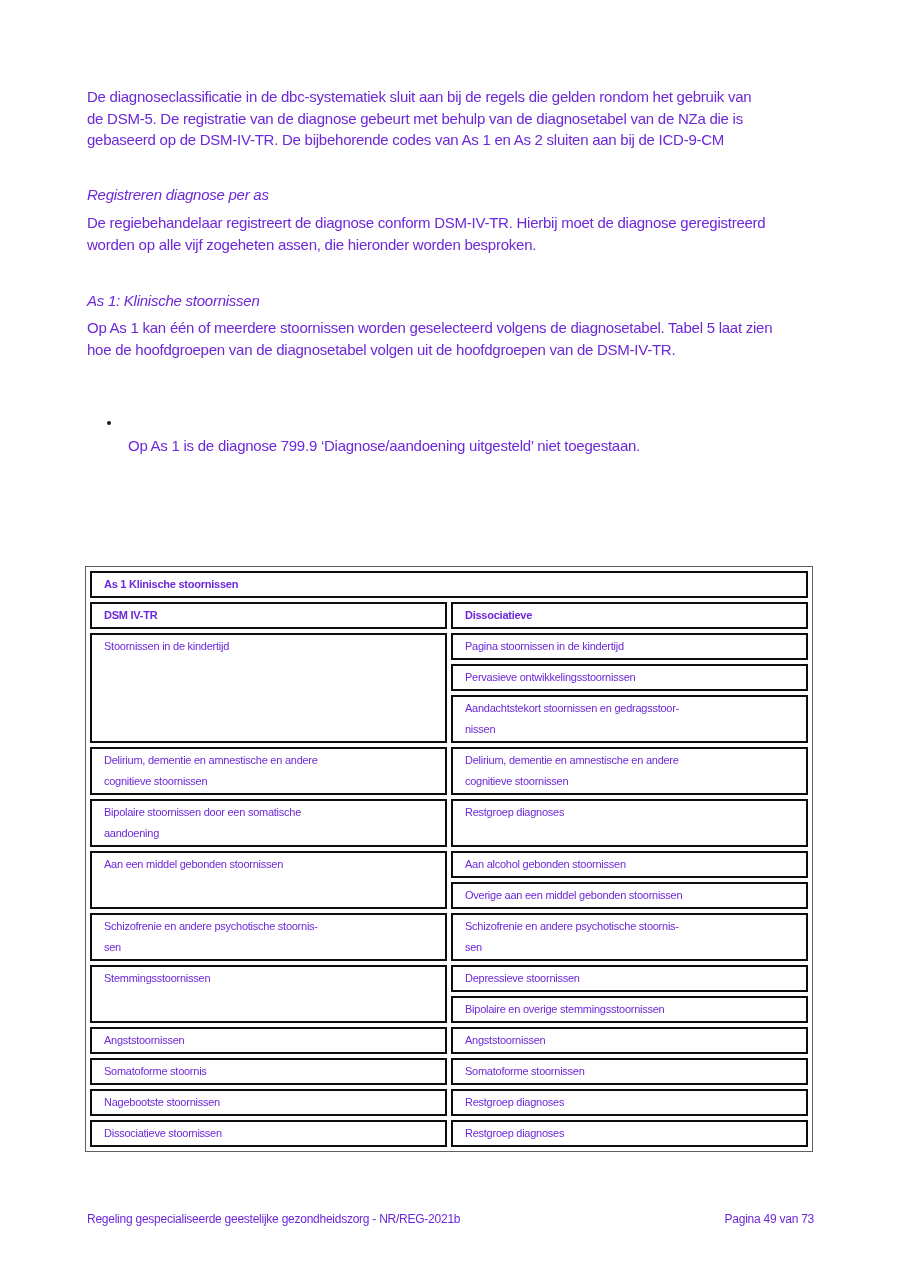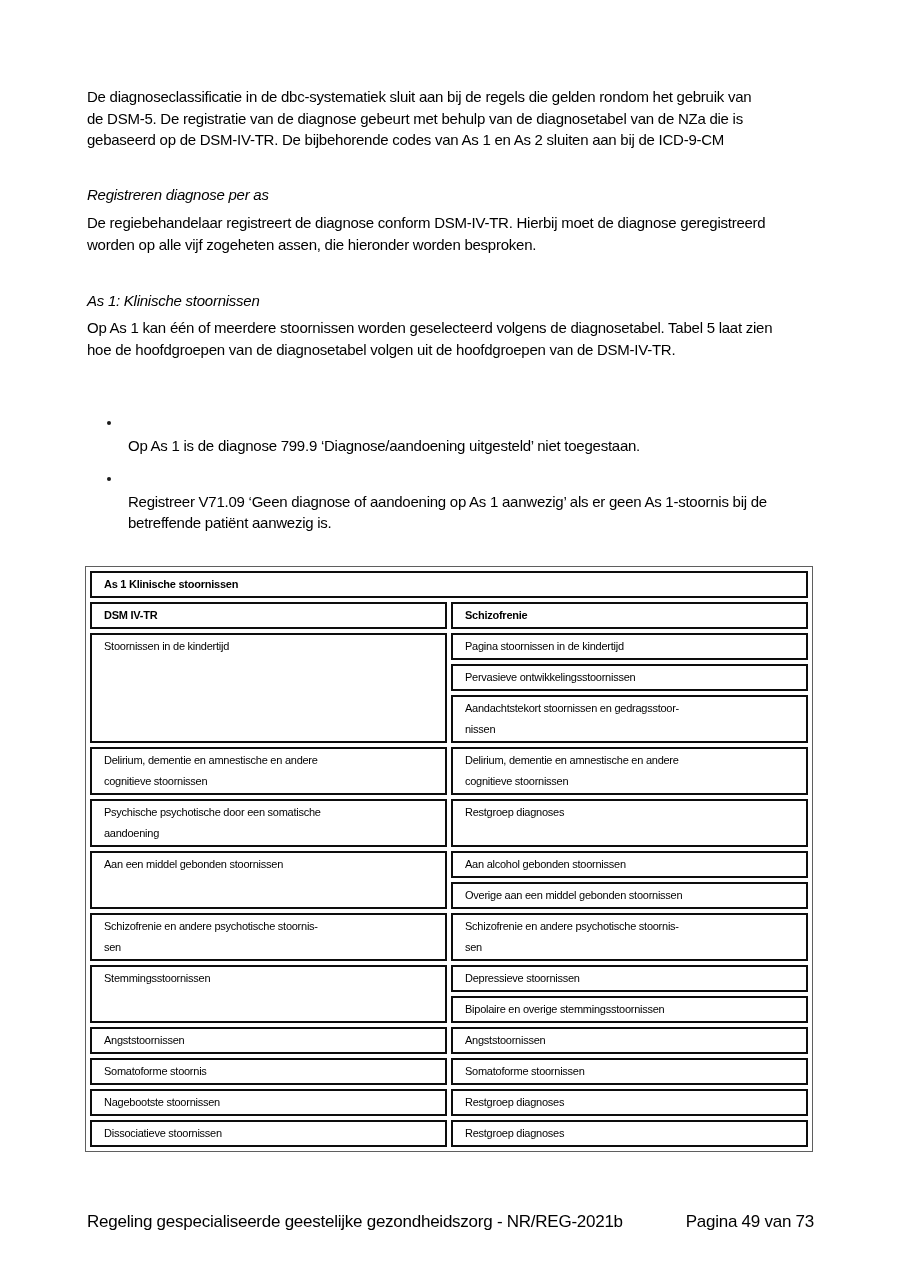--- a/index.html
+++ b/index.html
@@ -3,21 +3,21 @@
 <meta charset="utf-8">
 <style>
   html,body{margin:0;padding:0;}
   body{background:#ffffff;}
   .page{
     position:relative;
     width:900px;
     height:1273px;
     background:#ffffff;
     font-family:"Liberation Sans", sans-serif;
-    color:#000000;
+    color:#6d28d9;
     overflow:hidden;
   }
   .block{
     position:absolute;
     left:87px;
     width:727px;
     margin:0;
     font-size:15px;
     line-height:21.5px;
     letter-spacing:-0.25px;
@@ -60,21 +60,21 @@
     background:#ffffff;
   }
   td.b{font-weight:bold;}
   .footer{
     position:absolute;
     top:1212px;
     left:87px;
     width:727px;
     display:flex;
     justify-content:space-between;
-    font-size:17px;
+    font-size:12px;
     letter-spacing:-0.25px;
   }
 </style>
 </head>
 <body>
 
 <div class="page">
 
   <p class="block pre p1">De diagnoseclassificatie in de dbc-systematiek sluit aan bij de regels die gelden rondom het gebruik van
 de DSM-5. De registratie van de diagnose gebeurt met behulp van de diagnosetabel van de NZa die is
@@ -89,59 +89,54 @@
 
   <p class="block pre p3">Op As 1 kan één of meerdere stoornissen worden geselecteerd volgens de diagnosetabel. Tabel 5 laat zien
 hoe de hoofdgroepen van de diagnosetabel volgen uit de hoofdgroepen van de DSM-IV-TR.</p>
 
 
   <div class="block bullets">
     <div class="li">
       <span class="dot"></span>
       <span class="litext pre">Op As 1 is de diagnose 799.9 ‘Diagnose/aandoening uitgesteld’ niet toegestaan.</span>
     </div>
-    <div class="li">
-      <span class="dot"></span>
-      <span class="litext pre">Registreer V71.09 ‘Geen diagnose of aandoening op As 1 aanwezig’ als er geen As 1-stoornis bij de
-betreffende patiënt aanwezig is.</span>
-    </div>
   </div>
 
   <table class="dsm">
     <colgroup>
         <col style="width:50%">
         <col style="width:50%">
       </colgroup>
     <tbody>
         <tr>
       <td colspan="2" class="b">As 1 Klinische stoornissen</td>
     </tr>
     <tr>
       <td class="b">DSM IV-TR</td>
-      <td class="b">Schizofrenie</td>
+      <td class="b">Dissociatieve</td>
     </tr>
     <tr>
       <td rowspan="3">Stoornissen in de kindertijd</td>
       <td>Pagina stoornissen in de kindertijd</td>
     </tr>
     <tr>
       <td>Pervasieve ontwikkelingsstoornissen</td>
     </tr>
     <tr>
       <td>Aandachtstekort stoornissen en gedragsstoor-
 nissen</td>
     </tr>
     <tr>
       <td>Delirium, dementie en amnestische en andere
 cognitieve stoornissen</td>
       <td>Delirium, dementie en amnestische en andere
 cognitieve stoornissen</td>
     </tr>
     <tr>
-      <td>Psychische psychotische door een somatische
+      <td>Bipolaire stoornissen door een somatische
 aandoening</td>
       <td>Restgroep diagnoses</td>
     </tr>
     <tr>
       <td rowspan="2">Aan een middel gebonden stoornissen</td>
       <td>Aan alcohol gebonden stoornissen</td>
     </tr>
     <tr>
       <td>Overige aan een middel gebonden stoornissen</td>
     </tr>

